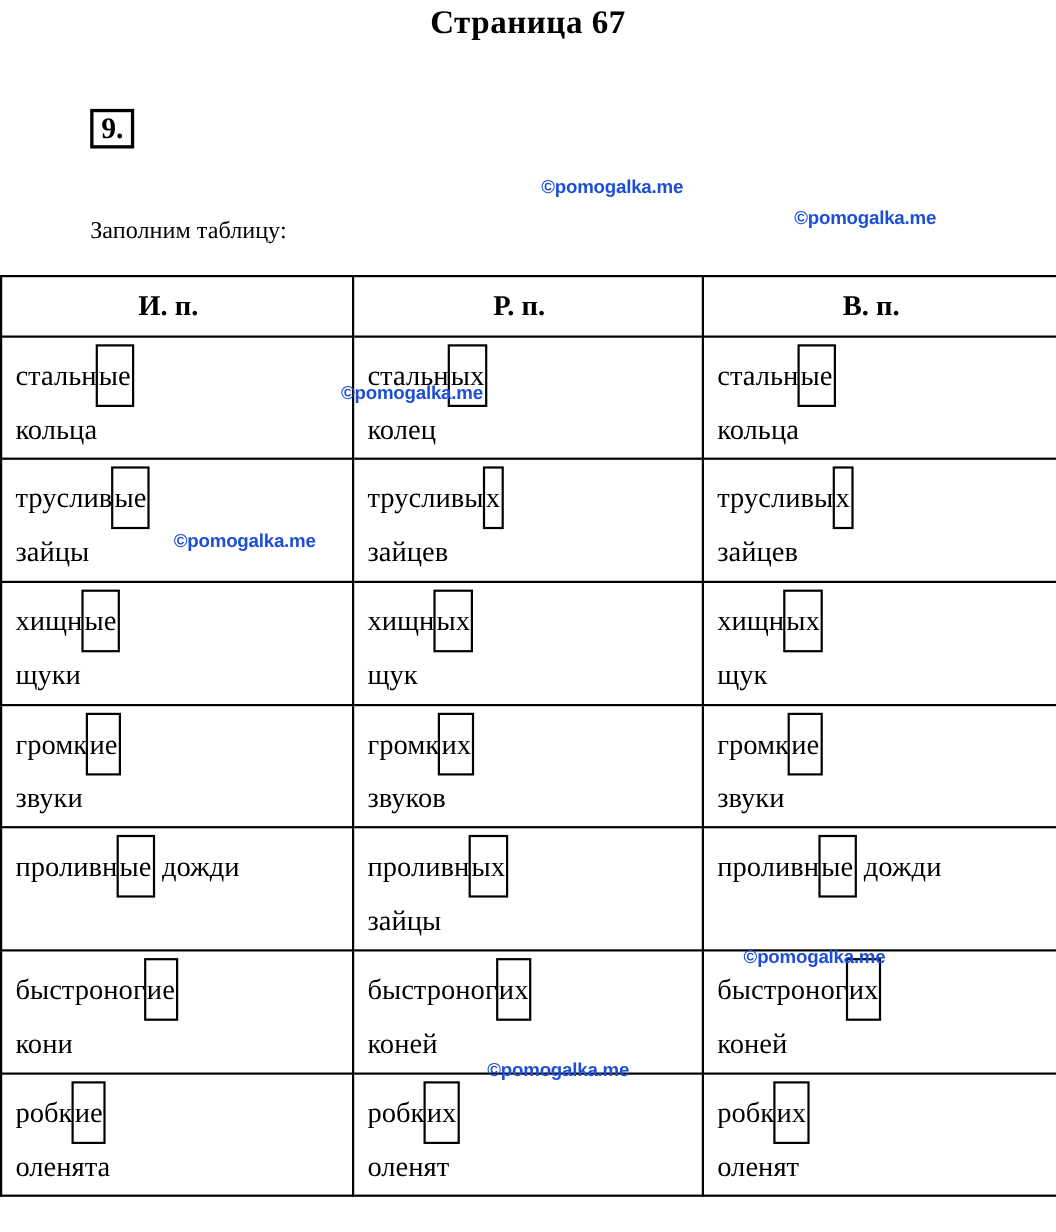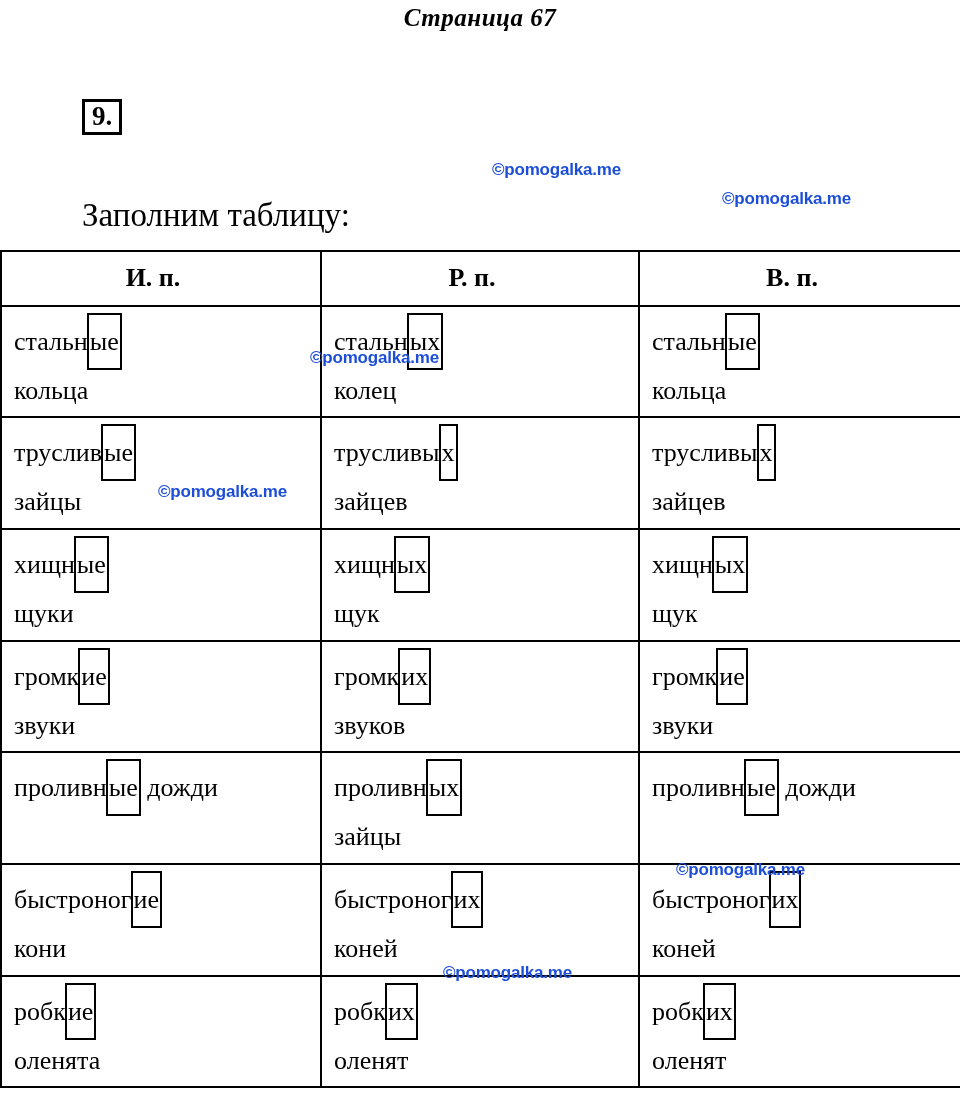--- a/index.html
+++ b/index.html
@@ -16,44 +16,43 @@
     color: #000000;
   }
 
   
   .page-title {
     position: absolute;
     top: 4px;
     left: 0;
     width: 960px;
     text-align: center;
-    font-size: 25px;
+    font-size: 30px;
     font-weight: bold;
     letter-spacing: 0.5px;
-    font-style: italic;
   }
 
   
   .ex-number {
     position: absolute;
     top: 99px;
     left: 82px;
     border: 3px solid #000;
     padding: 0px 7px 2px 7px;
     font-size: 27px;
     font-weight: bold;
     line-height: 1.05;
   }
 
   
   .instruction {
     position: absolute;
     top: 197px;
     left: 82px;
-    font-size: 33px;
+    font-size: 22px;
     line-height: 1.1;
   }
 
   
   .wm {
     position: absolute;
     font-family: "Liberation Sans", "DejaVu Sans", sans-serif;
     font-weight: bold;
     font-size: 17px;
     color: #1d4ed8;

